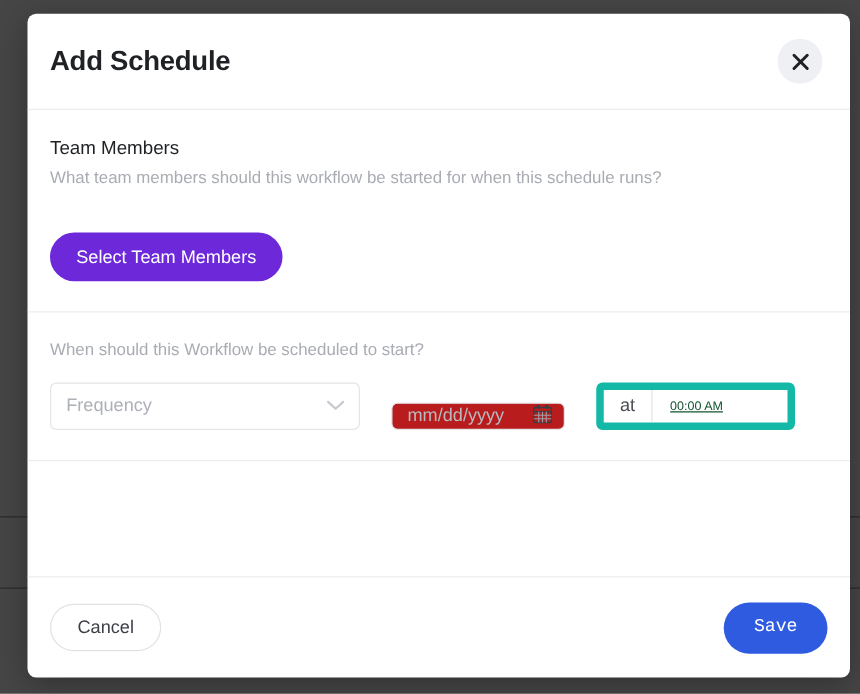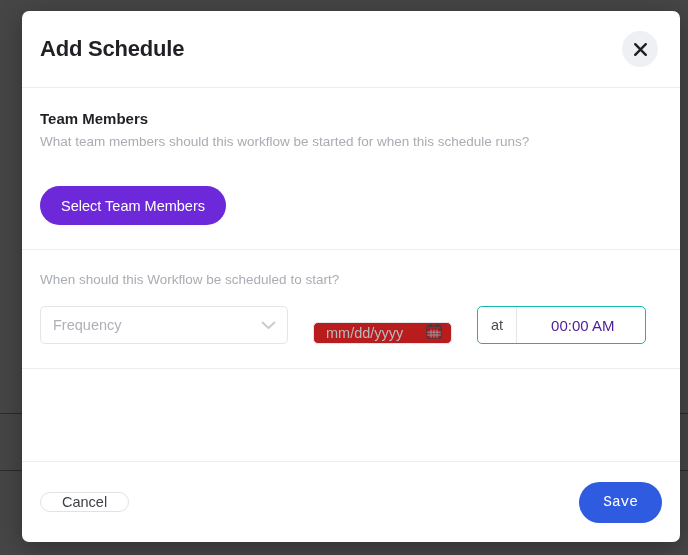--- a/index.html
+++ b/index.html
@@ -96,21 +96,21 @@
   
   .modal-body { flex: 1 1 auto; }
 
   .section {
     padding: 22px 18px 24px 18px;
   }
   .section.divided { border-bottom: 1px solid #ededed; }
 
   .section-title {
     font-size: 15px;
-    font-weight: bold;
+    font-weight: normal;
     color: #1f2124;
     margin-bottom: 7px;
   }
   .section-desc {
     font-size: 13.5px;
     color: #a9acb2;
     margin-bottom: 19px;
   }
 
   
@@ -180,56 +180,56 @@
     color: #b7babf;
     white-space: nowrap;
     overflow: hidden;
   }
   .cal-icon { flex: 0 0 auto; display: block; margin-left: 2px; }
 
   .time-group {
     display: flex;
     align-items: stretch;
     height: 38px;
-    border: 1px solid #14b8a6;
+    border: 6px solid #14b8a6;
     border-radius: 5px;
     overflow: hidden;
     background: #fff;
-    gap: 20px;
   }
   .time-addon {
     display: flex;
     align-items: center;
     padding: 0 13px;
     font-size: 14.5px;
     color: #4b4e54;
     border-right: 1px solid #e3e5e8;
   }
   .time-value {
     display: flex;
     align-items: center;
     padding: 0 16px 0 14px;
-    font-size: 15px;
-    color: #4c1d95;
+    font-size: 10px;
+    color: #14532d;
     cursor: text;
     min-width: 108px;
+    text-decoration: underline;
   }
 
   
   .modal-footer {
     flex: 0 0 auto;
     height: 81px;
     border-top: 1px solid #ededed;
     display: flex;
     align-items: center;
     justify-content: space-between;
     padding: 0 18px;
   }
   .pill-ghost {
-    height: 20px;
+    height: 38px;
     padding: 0 21px;
     border: 1px solid #e0e2e5;
     border-radius: 20px;
     background: #fff;
     color: #3c3f45;
     font-size: 14.5px;
     font-family: "Liberation Sans", sans-serif;
     cursor: pointer;
   }
   .pill-save {

